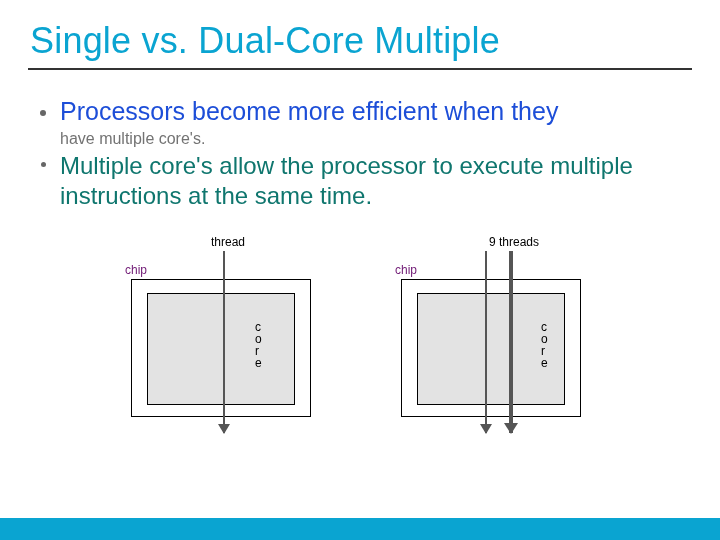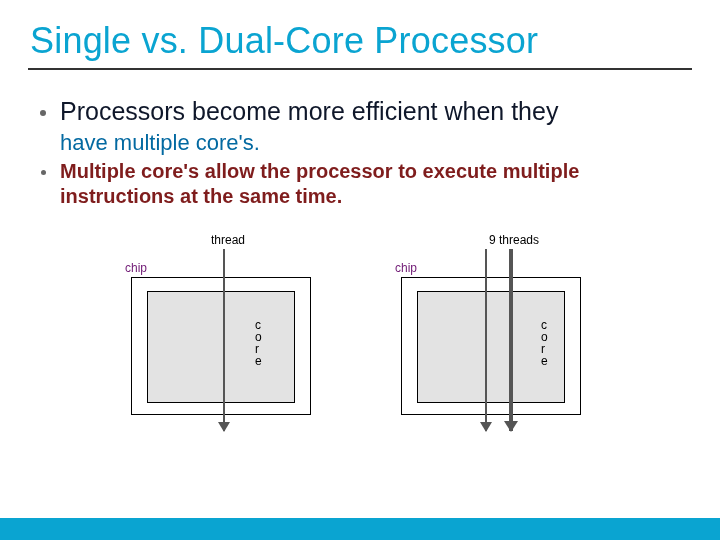--- a/index.html
+++ b/index.html
@@ -38,49 +38,49 @@
     height: 6px;
     background: #666;
     border-radius: 50%;
     margin-top: 14px;
     margin-right: 14px;
     flex-shrink: 0;
   }
   .bullet-line1 {
     font-size: 25px;
     font-weight: 300;
-    color: #0f172a;
+    color: #1d4ed8;
     line-height: 1.25;
   }
   .bullet-cont {
-    font-size: 22px;
+    font-size: 16px;
     font-weight: 300;
-    color: #0369a1;
+    color: #737373;
     margin-left: 20px;
     line-height: 1.25;
   }
   .bullet-row2 {
     display: flex;
     align-items: flex-start;
     margin-top: 2px;
   }
   .bullet-dot2 {
     width: 5px;
     height: 5px;
     background: #666;
     border-radius: 50%;
     margin-top: 11px;
     margin-right: 14px;
     margin-left: 1px;
     flex-shrink: 0;
   }
   .bullet-line2 {
-    font-size: 20px;
-    font-weight: 700;
-    color: #7f1d1d;
+    font-size: 24px;
+    font-weight: 400;
+    color: #0f766e;
     line-height: 1.25;
   }
   .diagrams {
     display: flex;
     justify-content: center;
     gap: 70px;
     margin-top: 24px;
   }
   .diagram {
     position: relative;
@@ -160,21 +160,21 @@
     bottom: 0;
     left: 0;
     width: 720px;
     height: 22px;
     background: #0aa4d1;
   }
 </style>
 </head>
 <body>
 
-<h1 class="title">Single vs. Dual-Core Processor</h1>
+<h1 class="title">Single vs. Dual-Core Multiple</h1>
 <div class="title-rule"></div>
 
 <div class="bullets">
   <div class="bullet-row">
     <div class="bullet-dot"></div>
     <div class="bullet-line1">Processors become more efficient when they</div>
   </div>
   <div class="bullet-cont">have multiple core's.</div>
   <div class="bullet-row2">
     <div class="bullet-dot2"></div>

